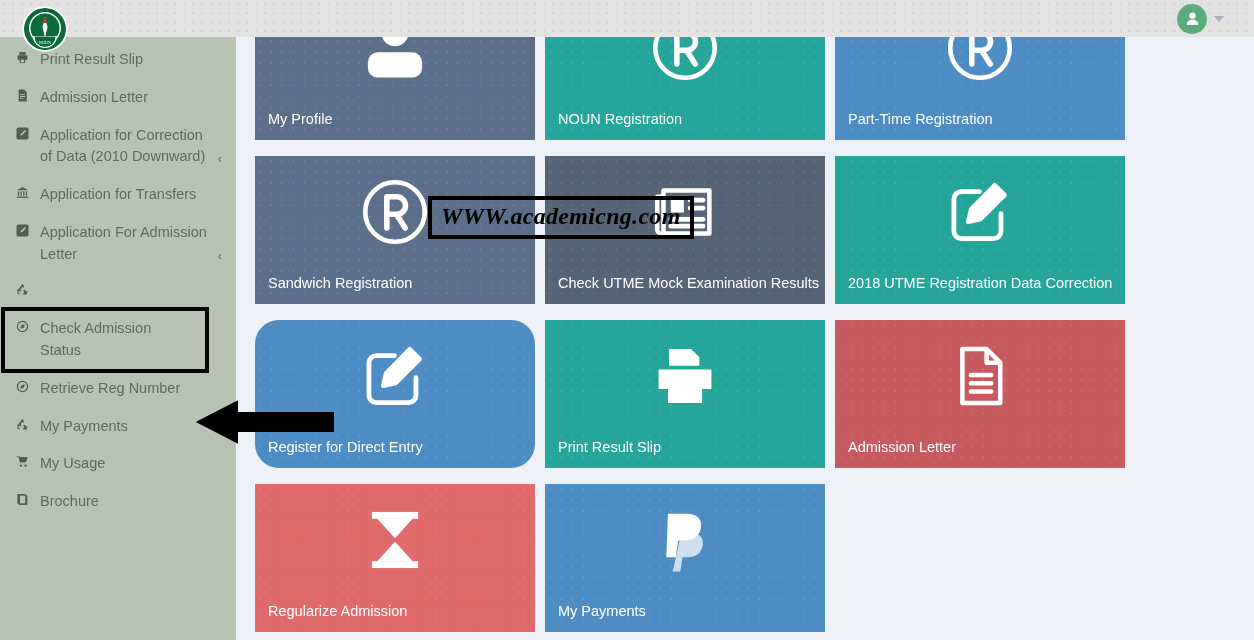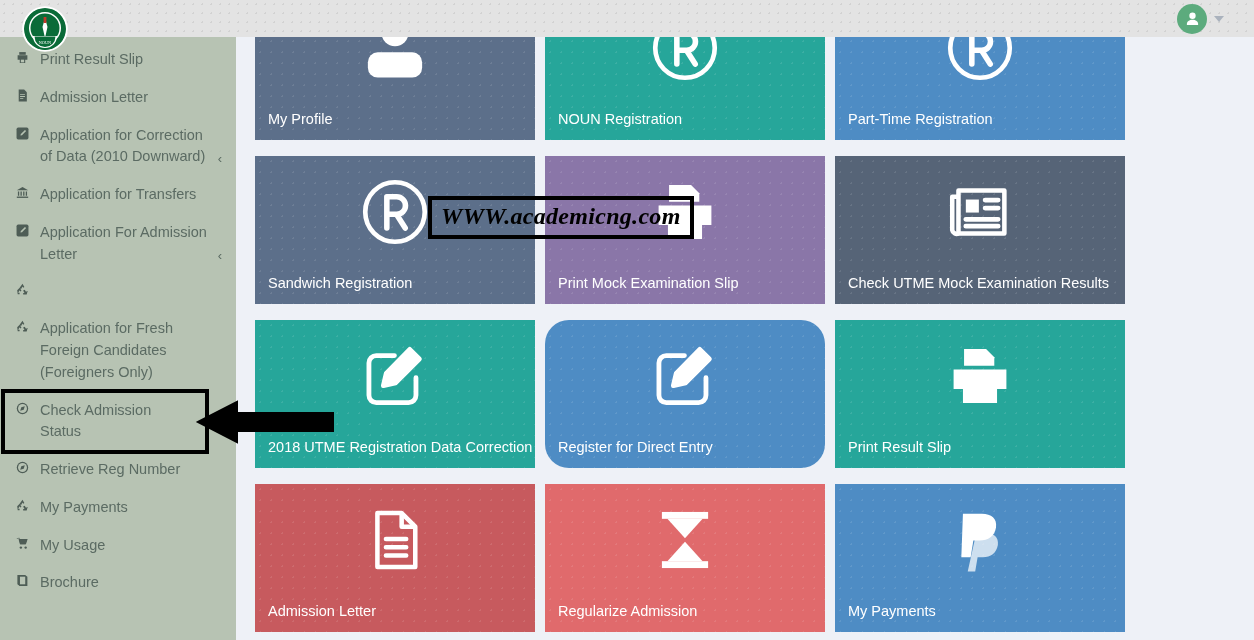--- a/index.html
+++ b/index.html
@@ -200,26 +200,20 @@
               <path d="M16.5 5.4l2.2 2.2-7.6 7.6-2.9.7.7-2.9z" fill="#b7c3b3"></path>
             </svg></span>
           <span class="si-label">Application For Admission Letter</span>
           <span class="si-chev">‹</span>
         </div>
         <div class="side-item">
           <span class="si-icon"><svg width="13" height="13" viewBox="0 0 24 24" fill="#4e5d56">
               <path d="M12 1.6l3.4 5.8-2.2 1.3-1.2-2.1-2.6 4.5-3-1.7zM21.5 14.8l-1.8 6.4-6.5-.1v-2.6h2.5l-2.6-4.5 3-1.7 2.6 4.5 1.3-2.2zM2.2 13.6l4.6-4.8 3.3 5.6-2.2 1.3-1.3-2.2-2.6 4.5h2.6v2.6H3.2z"></path>
             </svg></span>
         </div>
-        <div class="side-item">
-          <span class="si-icon"><svg width="13" height="13" viewBox="0 0 24 24" fill="#4e5d56">
-              <path d="M12 1.6l3.4 5.8-2.2 1.3-1.2-2.1-2.6 4.5-3-1.7zM21.5 14.8l-1.8 6.4-6.5-.1v-2.6h2.5l-2.6-4.5 3-1.7 2.6 4.5 1.3-2.2zM2.2 13.6l4.6-4.8 3.3 5.6-2.2 1.3-1.3-2.2-2.6 4.5h2.6v2.6H3.2z"></path>
-            </svg></span>
-          <span class="si-label">Application for Fresh Foreign Candidates (Foreigners Only)</span>
-        </div>
         <div class="side-item highlight">
           <span class="si-icon"><svg width="13" height="13" viewBox="0 0 24 24" fill="#4e5d56">
               <circle cx="12" cy="12" r="10.5"></circle>
               <circle cx="12" cy="12" r="8.2" fill="#b7c3b3"></circle>
               <path d="M16.3 7.7l-2.1 6.5-6.5 2.1 2.1-6.5z" fill="#4e5d56"></path>
             </svg></span>
           <span class="si-label">Check Admission Status</span>
         </div>
         <div class="side-item">
           <span class="si-icon"><svg width="13" height="13" viewBox="0 0 24 24" fill="#4e5d56">
@@ -286,69 +280,58 @@
         </div>
         <div class="tile" style="background: radial-gradient(rgba(255, 255, 255, 0.1) 1px, transparent 1px) 0% 0% / 11px 11px rgb(92, 111, 138);">
           <div class="t-icon">
             <svg width="70" height="70" viewBox="0 0 24 24" fill="none" stroke="currentColor" stroke-width="1.6">
               <circle cx="12" cy="12" r="10.2"></circle>
               <path d="M9.2 17.5V6.8h3.4a3 3 0 0 1 0 6h-3.4m3.3 0l3 4.7" stroke-linecap="round" stroke-linejoin="round" stroke-width="1.9"></path>
             </svg>
           </div>
           <div class="t-label">Sandwich Registration</div>
         </div>
-        <div class="tile" style="background: radial-gradient(rgba(255, 255, 255, 0.1) 1px, transparent 1px) 0% 0% / 11px 11px rgb(138, 118, 168);">
+        <div class="tile" style="background: radial-gradient(rgba(255, 255, 255, 0.1) 1px, transparent 1px) 0% 0% / 11px 11px rgb(86, 100, 119);">
+          <div class="t-icon">
+            <svg width="68" height="68" viewBox="0 0 24 24" fill="none" stroke="currentColor" stroke-width="1.6" stroke-linejoin="round">
+              <path d="M4.4 4.4h16.2v15.2H4.4z"></path>
+              <path d="M4.4 6.6H2.2v11.8a1.6 1.6 0 0 0 2.2 1.2"></path>
+              <rect x="7" y="7.6" width="4.6" height="4.6" fill="currentColor" stroke="none"></rect>
+              <path d="M13.8 7.8h4.6M13.8 10.6h4.6M7 14.6h11.4M7 17h11.4" stroke-linecap="round" stroke-width="1.7"></path>
+            </svg>
+          </div>
+          <div class="t-label">Check UTME Mock Examination Results</div>
+        </div>
+        <div class="tile" style="background: radial-gradient(rgba(255, 255, 255, 0.1) 1px, transparent 1px) 0% 0% / 11px 11px rgb(38, 166, 154);">
+          <div class="t-icon">
+            <svg width="68" height="68" viewBox="0 0 24 24" fill="none" stroke="currentColor" stroke-width="1.7">
+              <path d="M19.4 12.6v6.2a2.6 2.6 0 0 1-2.6 2.6H5.4a2.6 2.6 0 0 1-2.6-2.6V7.4a2.6 2.6 0 0 1 2.6-2.6h6.4" stroke-linecap="round"></path>
+              <path d="M17.2 2.6l3.4 3.4-8.4 8.4-4.3 1 1-4.3z" fill="currentColor" stroke-linejoin="round"></path>
+            </svg>
+          </div>
+          <div class="t-label">2018 UTME Registration Data Correction</div>
+        </div>
+        <div class="tile" style="background: radial-gradient(rgba(255, 255, 255, 0.1) 1px, transparent 1px) 0% 0% / 11px 11px rgb(78, 140, 196); border-radius: 24px;">
+          <div class="t-icon">
+            <svg width="68" height="68" viewBox="0 0 24 24" fill="none" stroke="currentColor" stroke-width="1.7">
+              <path d="M19.4 12.6v6.2a2.6 2.6 0 0 1-2.6 2.6H5.4a2.6 2.6 0 0 1-2.6-2.6V7.4a2.6 2.6 0 0 1 2.6-2.6h6.4" stroke-linecap="round"></path>
+              <path d="M17.2 2.6l3.4 3.4-8.4 8.4-4.3 1 1-4.3z" fill="currentColor" stroke-linejoin="round"></path>
+            </svg>
+          </div>
+          <div class="t-label">Register for Direct Entry</div>
+        </div>
+        <div class="tile" style="background: radial-gradient(rgba(255, 255, 255, 0.1) 1px, transparent 1px) 0% 0% / 11px 11px rgb(38, 166, 154);">
           <div class="t-icon">
             <svg width="66" height="66" viewBox="0 0 24 24" fill="currentColor">
               <path d="M6.2 2.2h8l3 3v3.1H6.2z"></path>
               <path d="M2.4 9.6h19.2v7.1h-3.4v5.1H5.8v-5.1H2.4z"></path>
               <rect x="7.6" y="16.9" width="8.8" height="4" fill="#ffffff" opacity="0"></rect>
               <circle cx="19.1" cy="12.2" r="0.95" fill="#ffffff" fill-opacity="0"></circle>
             </svg>
           </div>
-          <div class="t-label">Print Mock Examination Slip</div>
-        </div>
-        <div class="tile" style="background: radial-gradient(rgba(255, 255, 255, 0.1) 1px, transparent 1px) 0% 0% / 11px 11px rgb(86, 100, 119);">
-          <div class="t-icon">
-            <svg width="68" height="68" viewBox="0 0 24 24" fill="none" stroke="currentColor" stroke-width="1.6" stroke-linejoin="round">
-              <path d="M4.4 4.4h16.2v15.2H4.4z"></path>
-              <path d="M4.4 6.6H2.2v11.8a1.6 1.6 0 0 0 2.2 1.2"></path>
-              <rect x="7" y="7.6" width="4.6" height="4.6" fill="currentColor" stroke="none"></rect>
-              <path d="M13.8 7.8h4.6M13.8 10.6h4.6M7 14.6h11.4M7 17h11.4" stroke-linecap="round" stroke-width="1.7"></path>
-            </svg>
-          </div>
-          <div class="t-label">Check UTME Mock Examination Results</div>
-        </div>
-        <div class="tile" style="background: radial-gradient(rgba(255, 255, 255, 0.1) 1px, transparent 1px) 0% 0% / 11px 11px rgb(38, 166, 154);">
-          <div class="t-icon">
-            <svg width="68" height="68" viewBox="0 0 24 24" fill="none" stroke="currentColor" stroke-width="1.7">
-              <path d="M19.4 12.6v6.2a2.6 2.6 0 0 1-2.6 2.6H5.4a2.6 2.6 0 0 1-2.6-2.6V7.4a2.6 2.6 0 0 1 2.6-2.6h6.4" stroke-linecap="round"></path>
-              <path d="M17.2 2.6l3.4 3.4-8.4 8.4-4.3 1 1-4.3z" fill="currentColor" stroke-linejoin="round"></path>
-            </svg>
-          </div>
-          <div class="t-label">2018 UTME Registration Data Correction</div>
-        </div>
-        <div class="tile" style="background: radial-gradient(rgba(255, 255, 255, 0.1) 1px, transparent 1px) 0% 0% / 11px 11px rgb(78, 140, 196); border-radius: 24px;">
-          <div class="t-icon">
-            <svg width="68" height="68" viewBox="0 0 24 24" fill="none" stroke="currentColor" stroke-width="1.7">
-              <path d="M19.4 12.6v6.2a2.6 2.6 0 0 1-2.6 2.6H5.4a2.6 2.6 0 0 1-2.6-2.6V7.4a2.6 2.6 0 0 1 2.6-2.6h6.4" stroke-linecap="round"></path>
-              <path d="M17.2 2.6l3.4 3.4-8.4 8.4-4.3 1 1-4.3z" fill="currentColor" stroke-linejoin="round"></path>
-            </svg>
-          </div>
-          <div class="t-label">Register for Direct Entry</div>
-        </div>
-        <div class="tile" style="background: radial-gradient(rgba(255, 255, 255, 0.1) 1px, transparent 1px) 0% 0% / 11px 11px rgb(38, 166, 154);">
-          <div class="t-icon">
-            <svg width="66" height="66" viewBox="0 0 24 24" fill="currentColor">
-              <path d="M6.2 2.2h8l3 3v3.1H6.2z"></path>
-              <path d="M2.4 9.6h19.2v7.1h-3.4v5.1H5.8v-5.1H2.4z"></path>
-              <rect x="7.6" y="16.9" width="8.8" height="4" fill="#ffffff" opacity="0"></rect>
-              <circle cx="19.1" cy="12.2" r="0.95" fill="#ffffff" fill-opacity="0"></circle>
-            </svg>
-          </div>
           <div class="t-label">Print Result Slip</div>
         </div>
         <div class="tile" style="background: radial-gradient(rgba(255, 255, 255, 0.1) 1px, transparent 1px) 0% 0% / 11px 11px rgb(199, 90, 94);">
           <div class="t-icon">
             <svg width="64" height="64" viewBox="0 0 24 24" fill="none" stroke="currentColor" stroke-width="1.7" stroke-linejoin="round">
               <path d="M5.4 1.9h9.1l5.1 5.1v15.1H5.4z"></path>
               <path d="M14.5 1.9v5.1h5.1"></path>
               <path d="M8.6 11.6h7.6M8.6 14.7h7.6M8.6 17.8h7.6" stroke-linecap="round"></path>
             </svg>
           </div>

